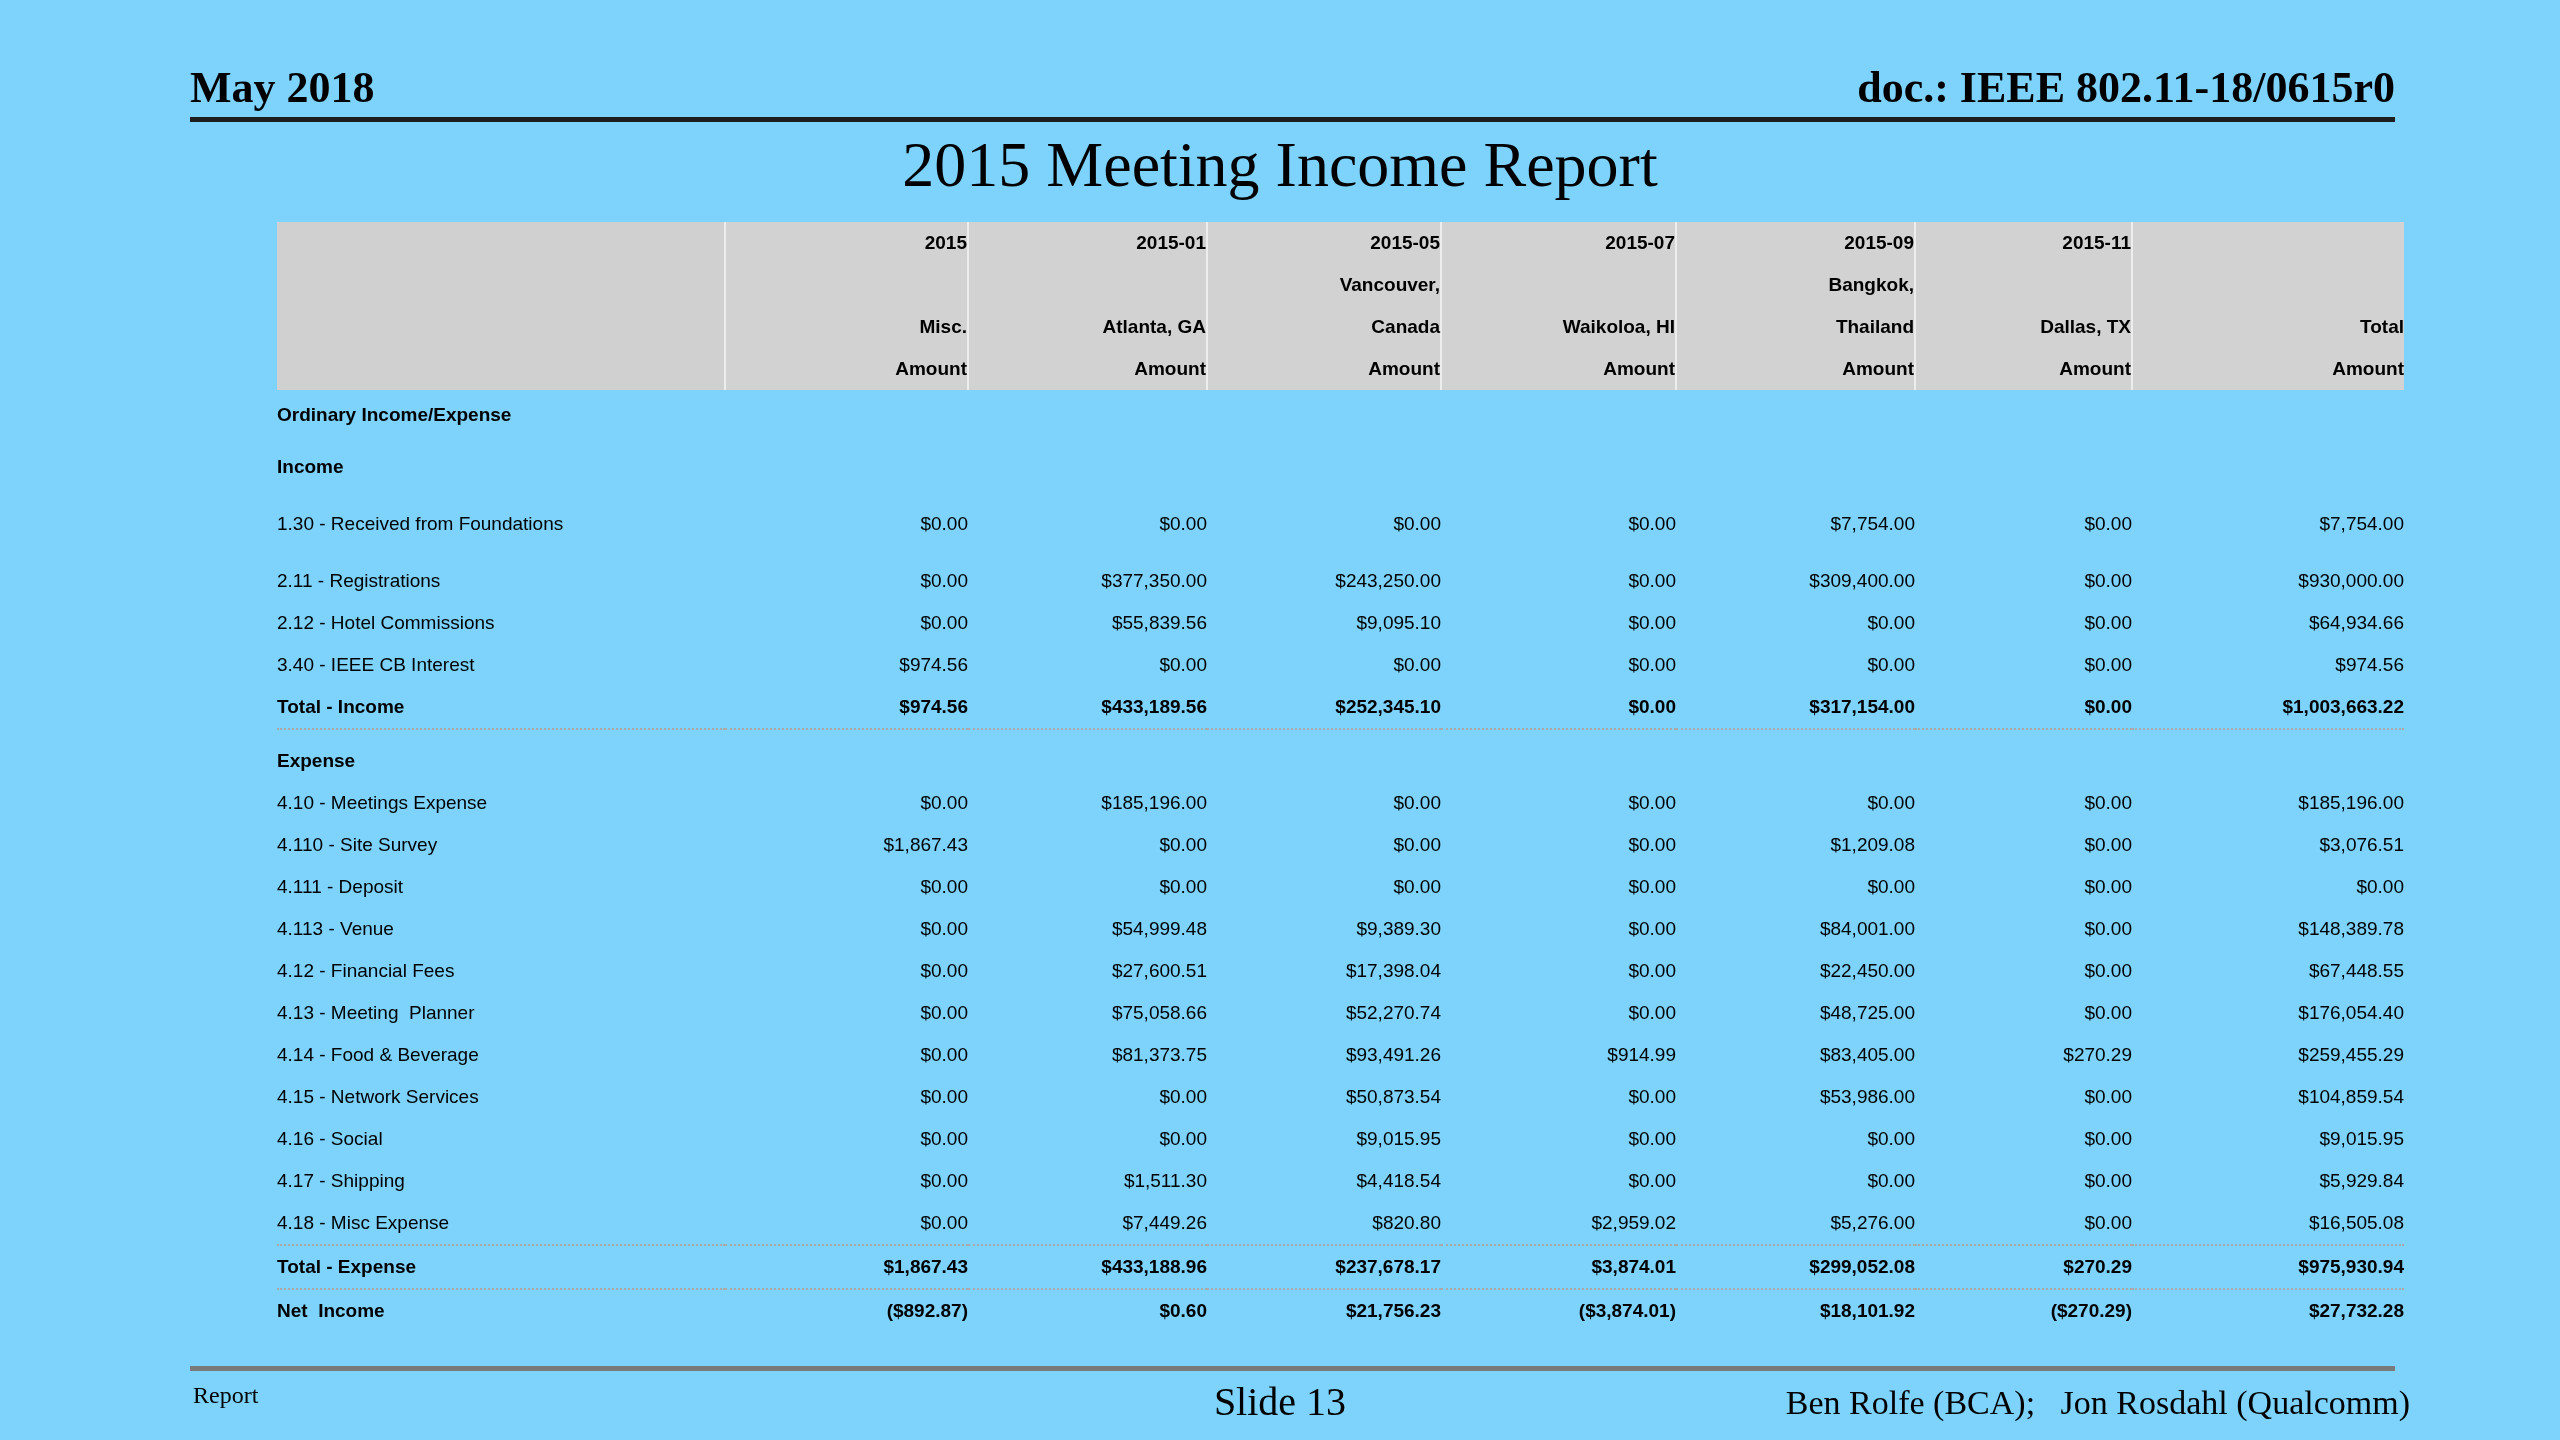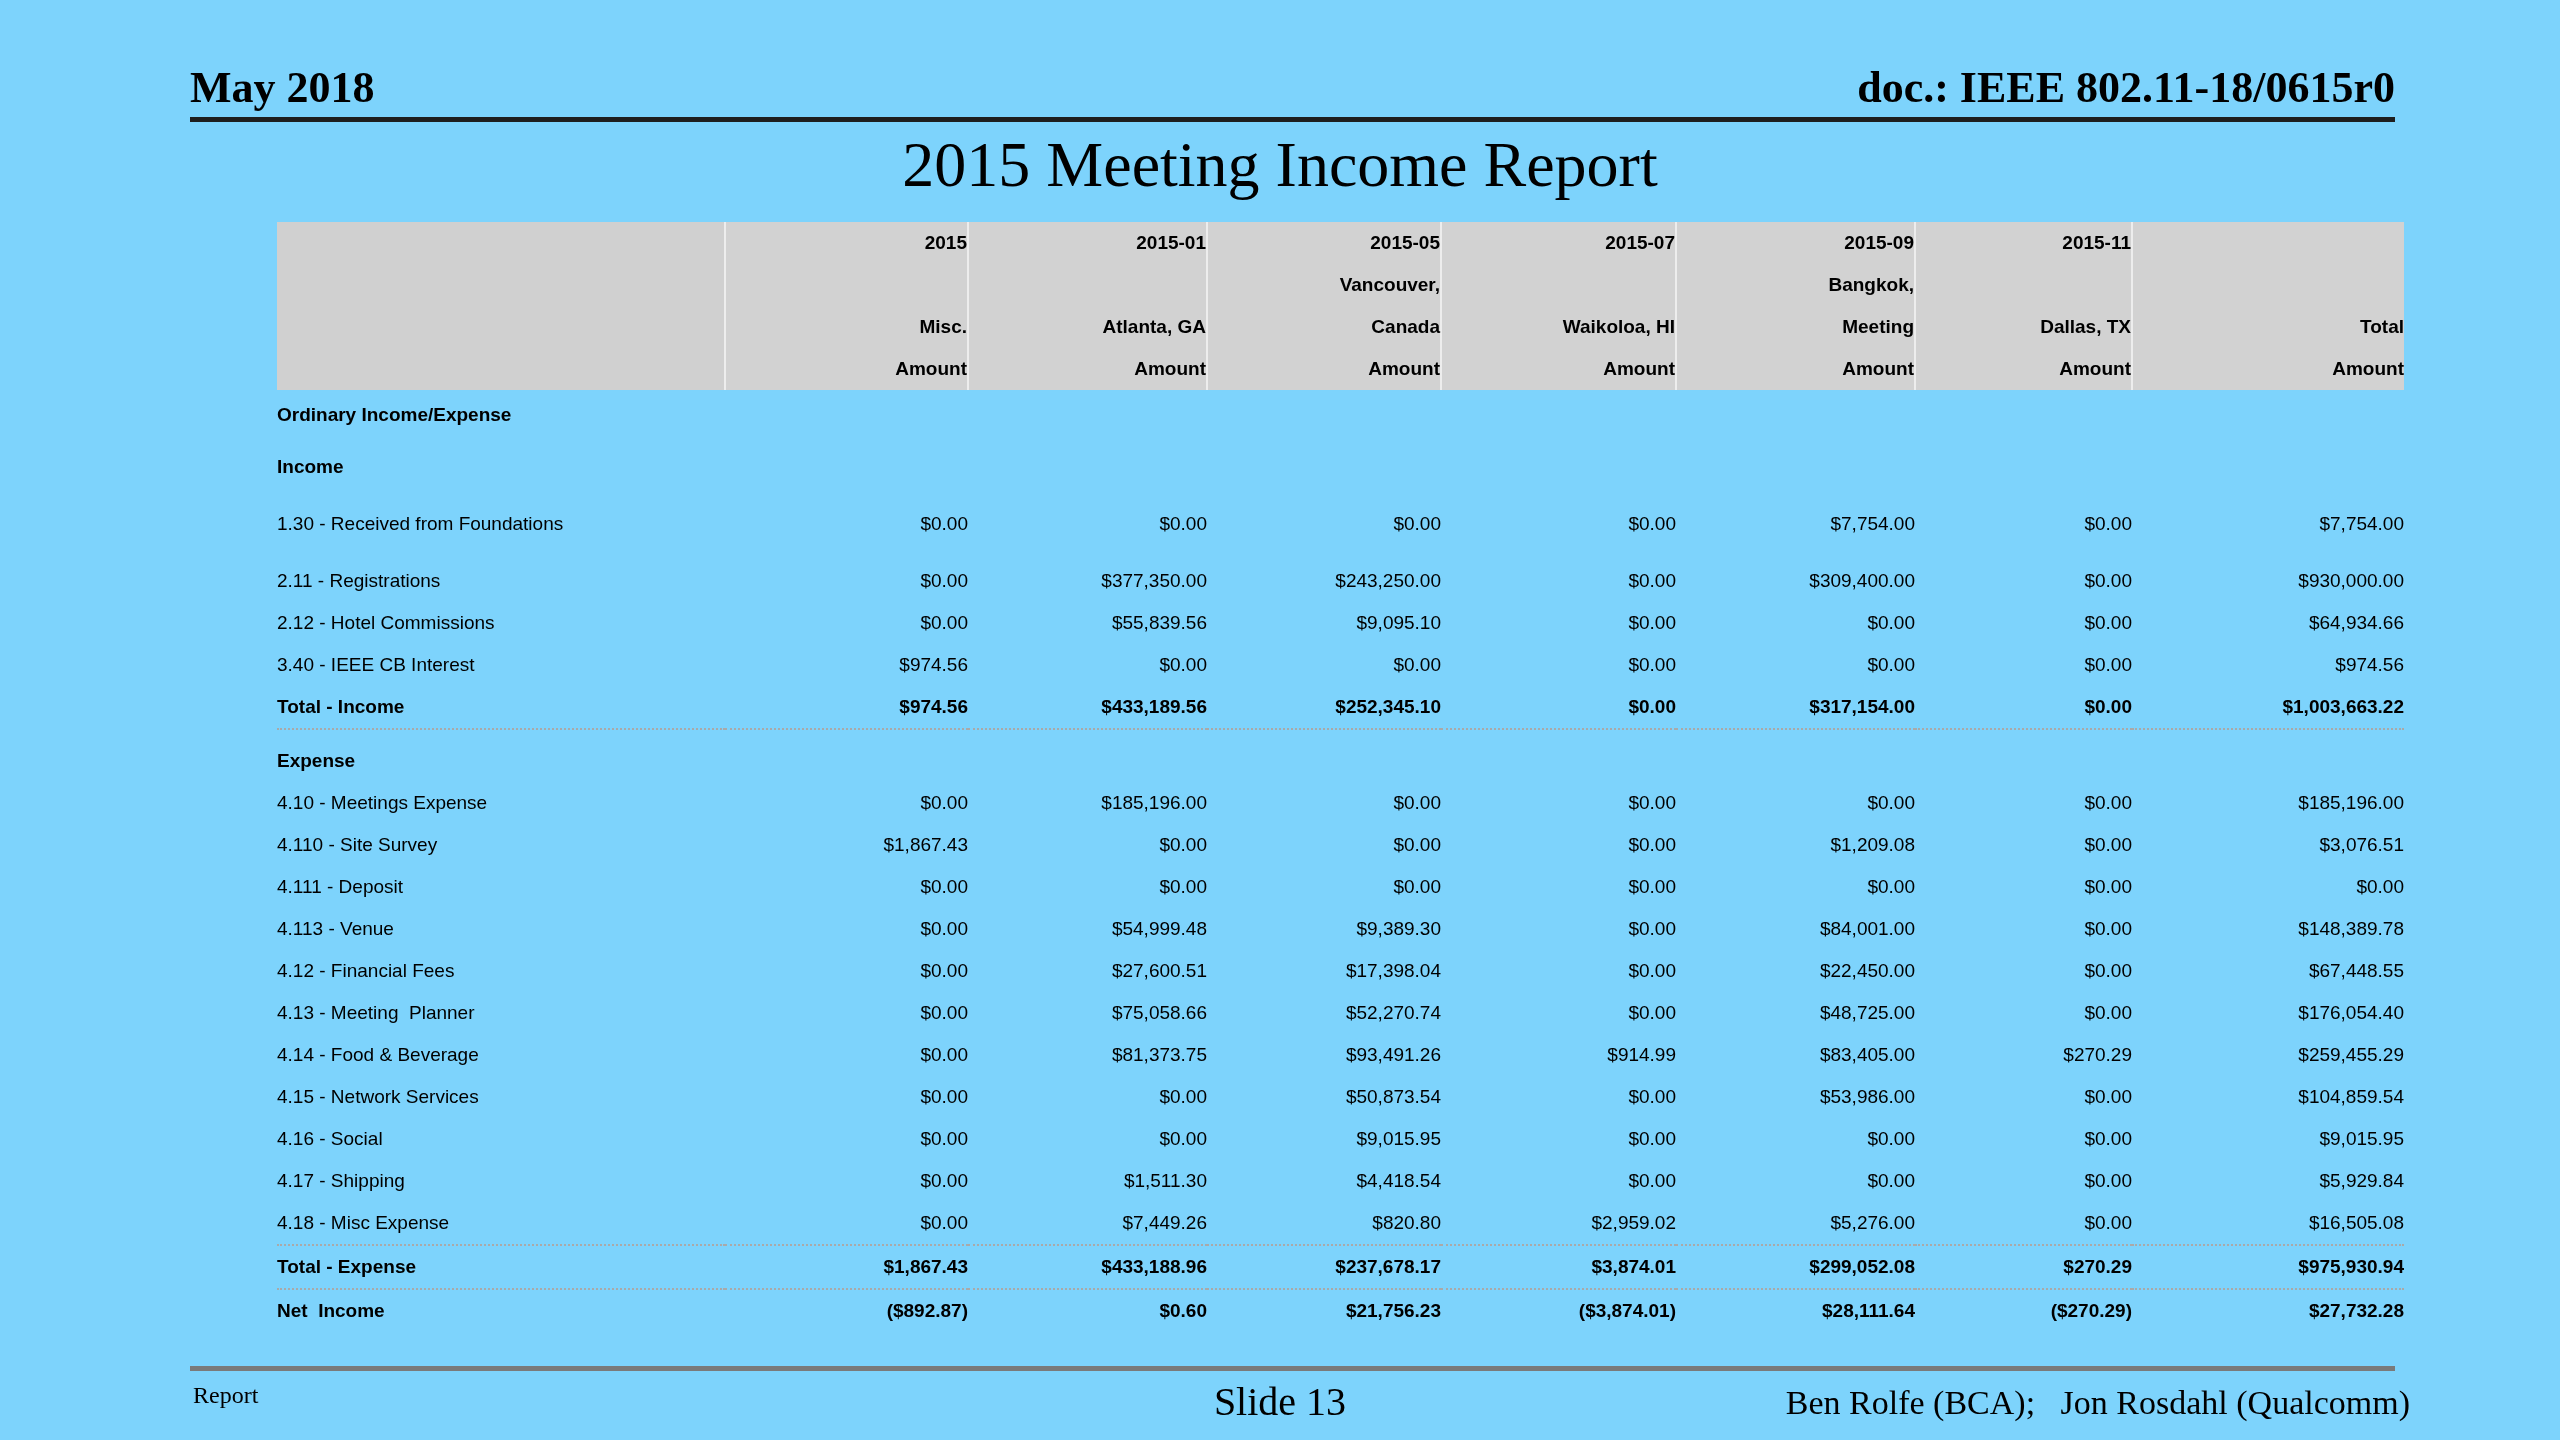--- a/index.html
+++ b/index.html
@@ -114,21 +114,21 @@
             </td>
             <td class="">
               <div class="hline">2015-07</div>
               <div class="hline"></div>
               <div class="hline">Waikoloa, HI</div>
               <div class="hline">Amount</div>
             </td>
             <td class="">
               <div class="hline">2015-09</div>
               <div class="hline">Bangkok,</div>
-              <div class="hline">Meeting</div>
+              <div class="hline">Thailand</div>
               <div class="hline">Amount</div>
             </td>
             <td class="">
               <div class="hline">2015-11</div>
               <div class="hline"></div>
               <div class="hline">Dallas, TX</div>
               <div class="hline">Amount</div>
             </td>
             <td class="">
               <div class="hline"></div>
@@ -338,21 +338,21 @@
             <td class="val">$299,052.08</td>
             <td class="val">$270.29</td>
             <td class="val">$975,930.94</td>
           </tr>
           <tr class="total">
             <td class="lblcell">Net  Income</td>
             <td class="val">($892.87)</td>
             <td class="val">$0.60</td>
             <td class="val">$21,756.23</td>
             <td class="val">($3,874.01)</td>
-            <td class="val">$28,111.64</td>
+            <td class="val">$18,101.92</td>
             <td class="val">($270.29)</td>
             <td class="val">$27,732.28</td>
           </tr>
         </tbody>
     </table>
   </div>
 
   <div class="footer-rule"></div>
   <div class="footer-left">Report</div>
   <div class="footer-center">Slide 13</div>

